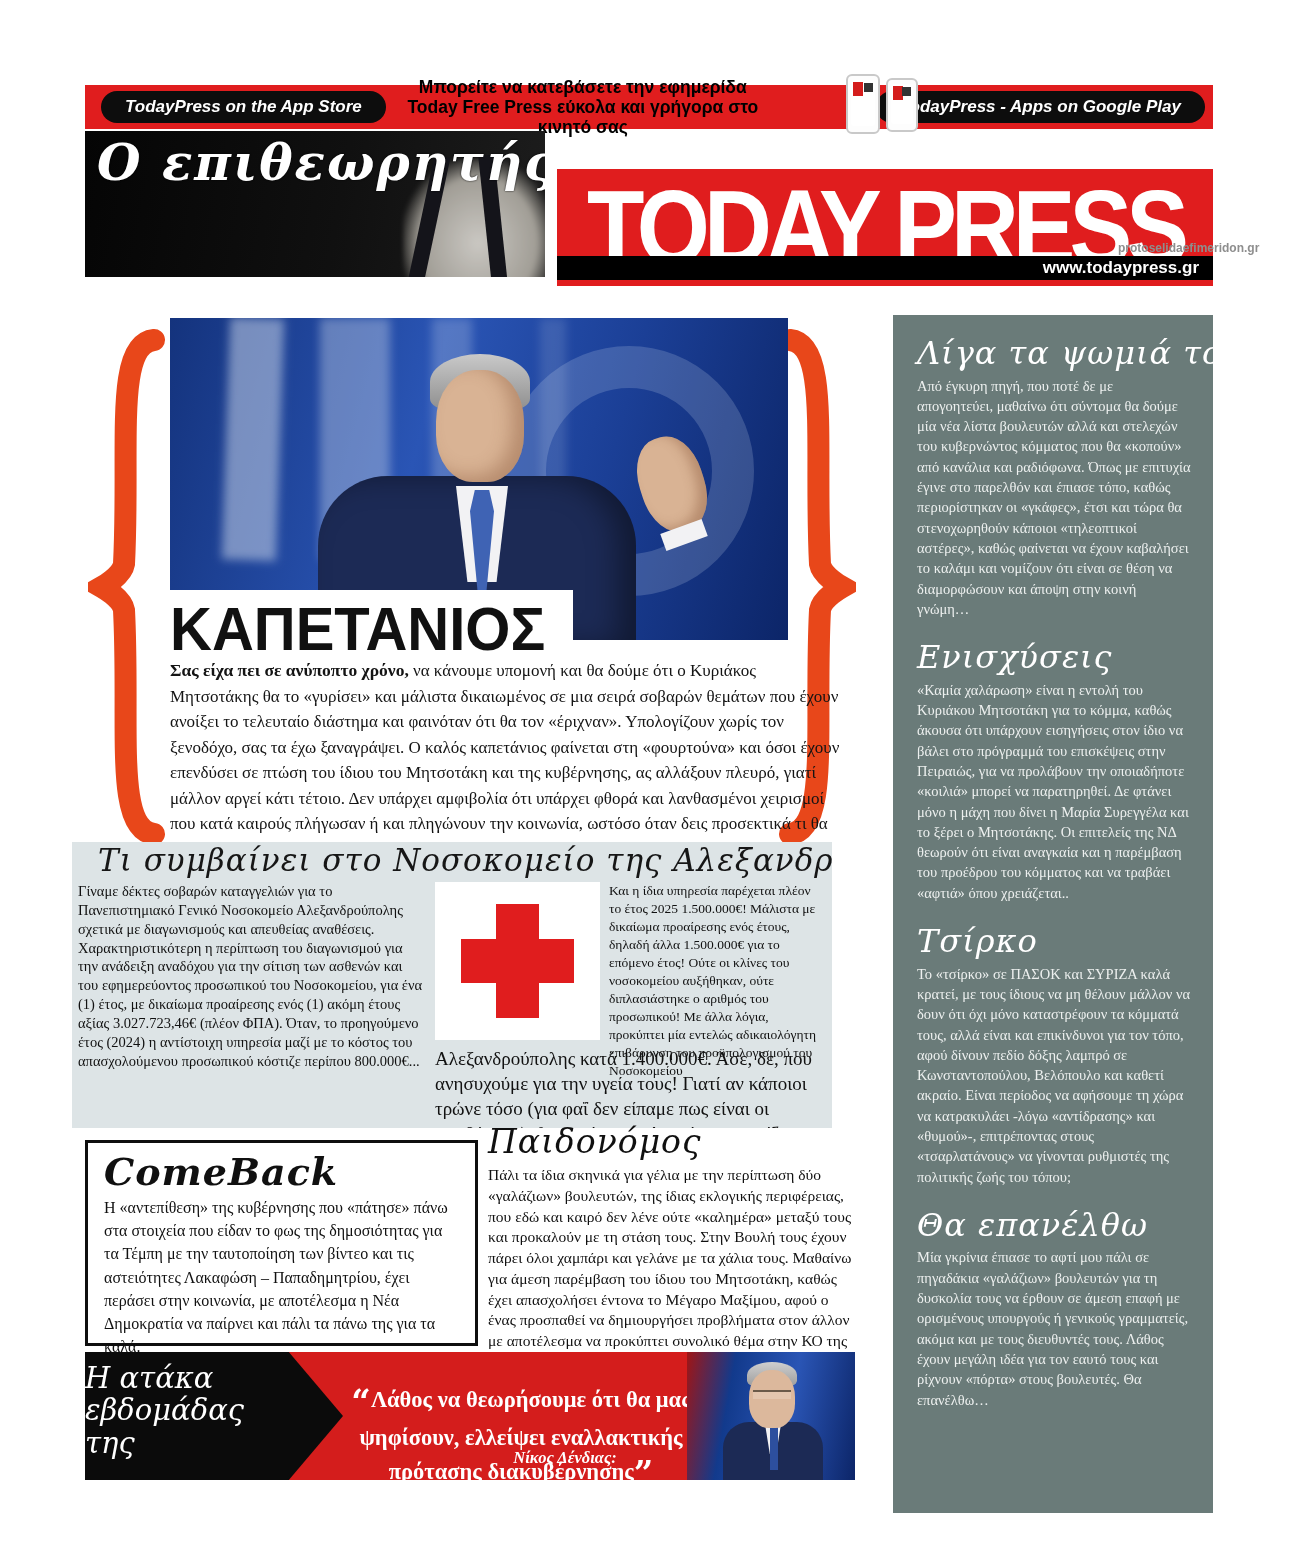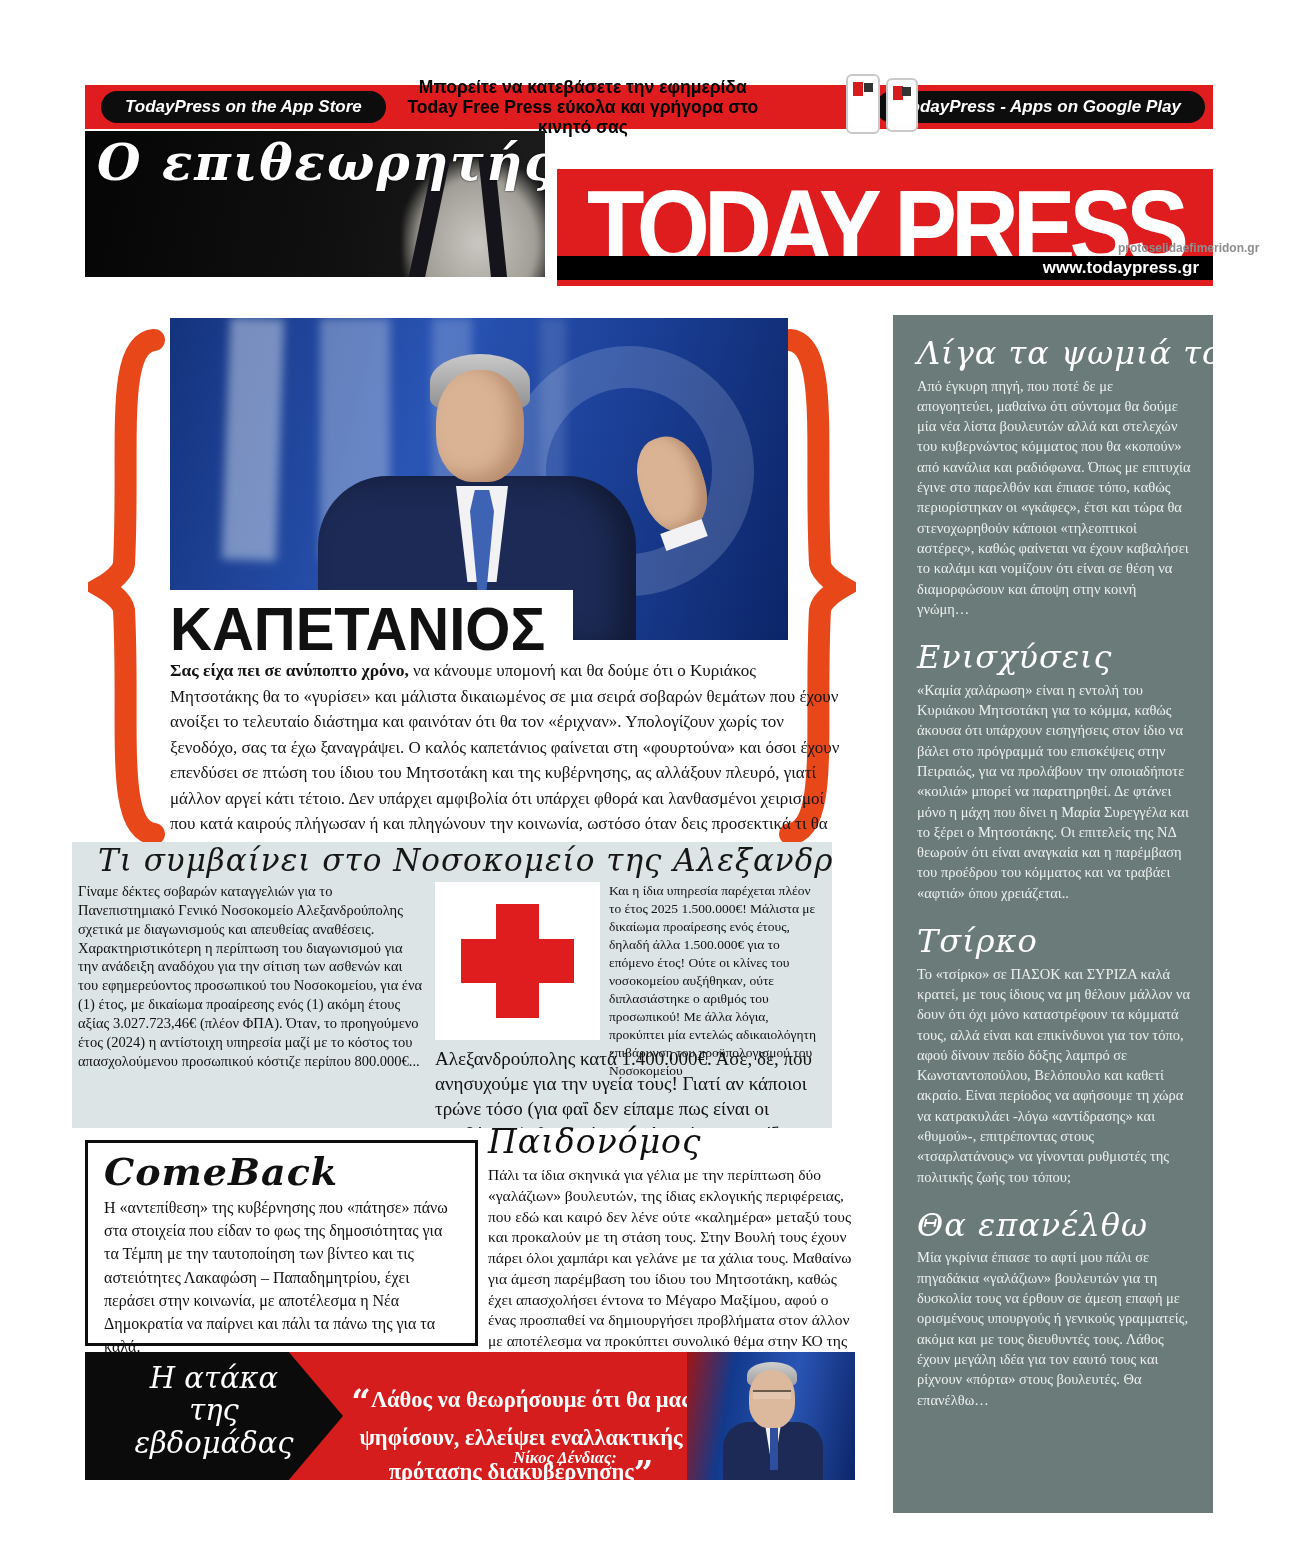--- a/index.html
+++ b/index.html
@@ -112,21 +112,21 @@
   .comeback .box-body { font-size:16px; line-height:1.45; margin-top:2px; }
   .paidonomos { left:488px; top:1122px; width:364px; }
   .paidonomos .hand-title { font-size:33px; font-weight:normal; }
   .paidonomos .box-body { font-size:15.5px; line-height:1.34; margin-top:4px; }
 
   
   .ribbon { left:85px; top:1352px; width:770px; height:128px; background:#d41d1c; overflow:hidden; }
   .rb-label { position:absolute; left:0; top:0; width:258px; height:100%; background:#0b0b0b;
     clip-path:polygon(0 0,79% 0,100% 50%,79% 100%,0 100%);
     color:#fff; font-family:"DejaVu Serif", serif; font-style:italic;
-    font-size:29px; line-height:1.12; text-align:center; padding-top:10px; }
+    font-size:29px; line-height:1.12; padding-top:10px; }
   .rb-quote { position:absolute; left:252px; top:12px; width:368px; color:#fff;
     font-weight:bold; font-size:22.5px; line-height:1.28; text-align:center;margin-top:16px; }
   .rb-qmark { font-size:34px; font-family:"DejaVu Serif", serif; vertical-align:-6px; }
   .rb-attr { position:absolute; left:340px; top:96px; width:280px; color:#fff;
     font-weight:bold; font-style:italic; font-size:16.5px; text-align:center; }
   .rb-photo { position:absolute; right:0; top:0; width:168px; height:100%;
     background:linear-gradient(100deg,#a01515 0%,#123a8c 26%,#2a55b5 60%,#0c2568 100%); }
   .d-head { position:absolute; left:62px; top:18px; width:46px; height:58px; background:#dcb89c;
     border-radius:46% 46% 42% 42%; }
   .d-hair { position:absolute; left:60px; top:10px; width:50px; height:26px;
@@ -228,22 +228,22 @@
   </div>
 
   <div class="abs paidonomos">
     <div class="hand-title">Παιδονόμος</div>
     <div class="box-body">Πάλι τα ίδια σκηνικά για γέλια με την περίπτωση δύο «γαλάζιων» βουλευτών, της ίδιας εκλογικής περιφέρειας, που εδώ και καιρό δεν λένε ούτε «καλημέρα» μεταξύ τους και προκαλούν με τη στάση τους. Στην Βουλή τους έχουν πάρει όλοι χαμπάρι και γελάνε με τα χάλια τους. Μαθαίνω για άμεση παρέμβαση του ίδιου του Μητσοτάκη, καθώς έχει απασχολήσει έντονα το Μέγαρο Μαξίμου, αφού ο ένας προσπαθεί να δημιουργήσει προβλήματα στον άλλον με αποτέλεσμα να προκύπτει συνολικό θέμα στην ΚΟ της Νέας Δημοκρατίας. Βρε, μαζευτείτε…</div>
   </div>
 
   <div class="abs ribbon">
     <div class="rb-label">
       <div>Η ατάκα</div>
+      <div>εβδομάδας</div>
       <div>της</div>
-      <div>εβδομάδας</div>
     </div>
     <div class="rb-quote"><span class="rb-qmark">“</span><span>Λάθος να θεωρήσουμε ότι θα μας ψηφίσουν, ελλείψει εναλλακτικής πρότασης διακυβέρνησης</span><span class="rb-qmark">”</span></div>
     <div class="rb-attr">Νίκος Δένδιας:</div>
     <div class="rb-photo">
       <div class="d-suit"></div>
       <div class="d-shirt"></div>
       <div class="d-tie"></div>
       <div class="d-hair"></div>
       <div class="d-head"></div>
       <div class="d-glasses"></div>

